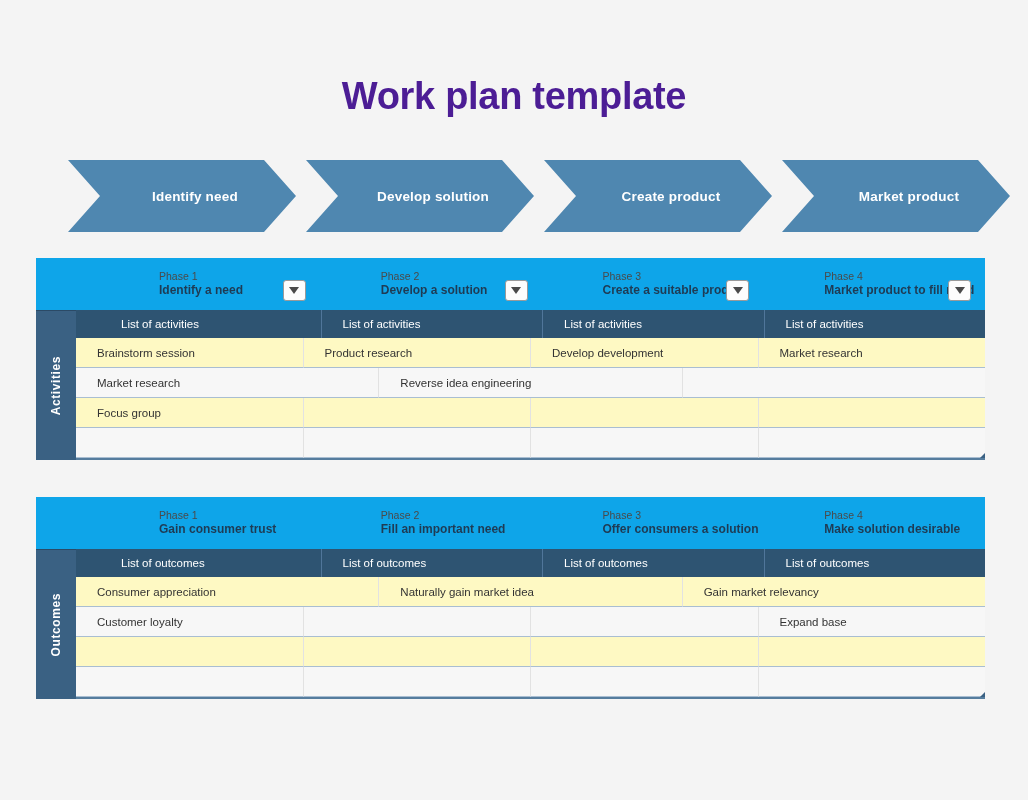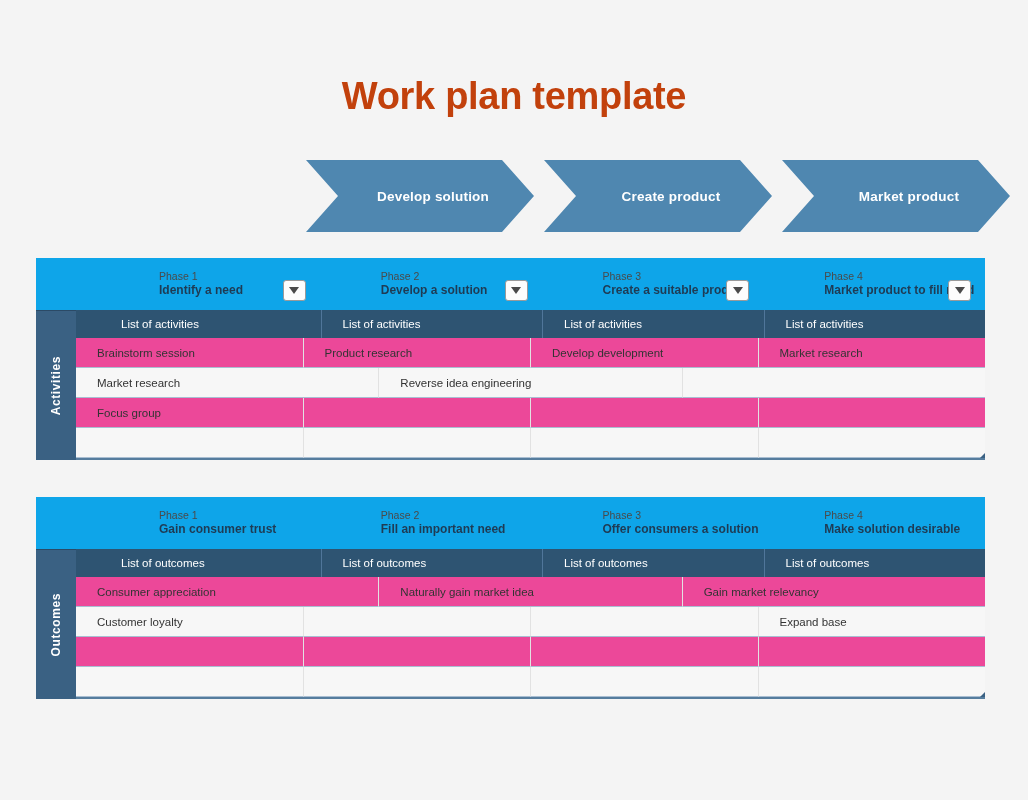--- a/index.html
+++ b/index.html
@@ -24,21 +24,21 @@
 
   
   .title {
     position: absolute;
     left: 0;
     top: 76px;
     width: 1028px;
     text-align: center;
     font-size: 38px;
     font-weight: bold;
-    color: #c2410c;
+    color: #4c1d95;
     letter-spacing: -0.3px;
     line-height: 1.1;
   }
 
   
   .chevron-band {
     position: absolute;
     left: 68px;
     top: 160px;
     width: 892px;
@@ -158,21 +158,21 @@
     flex: 1 1 0;
     box-sizing: border-box;
     height: 30px;
     padding: 0 0 0 21px;
     display: flex;
     align-items: center;
     font-size: 11.5px;
     color: #333333;
     border-right: 1px solid #e2e2e2;
     border-bottom: 1px solid #a9bed2;
-    background: #ec4899;
+    background: #fef9c3;
   }
   .grid-cell:last-child { border-right: none; }
   .grid-row.head .grid-cell {
     background: #2e5472;
     color: #ffffff;
     height: 28px;
     font-size: 11.5px;
     border-right: 1px solid #50769a;
     border-bottom: none;
   }
@@ -190,20 +190,23 @@
   }
 </style>
 </head>
 <body>
 
 <div class="page">
 
   <div class="title">Work plan template</div>
 
   <div class="chevron-band">
+    <div class="chevron ch0">
+      <span>Identify need</span>
+    </div>
     <div class="chevron ch1">
       <span>Develop solution</span>
     </div>
     <div class="chevron ch2">
       <span>Create product</span>
     </div>
     <div class="chevron ch3">
       <span>Market product</span>
     </div>
   </div>

